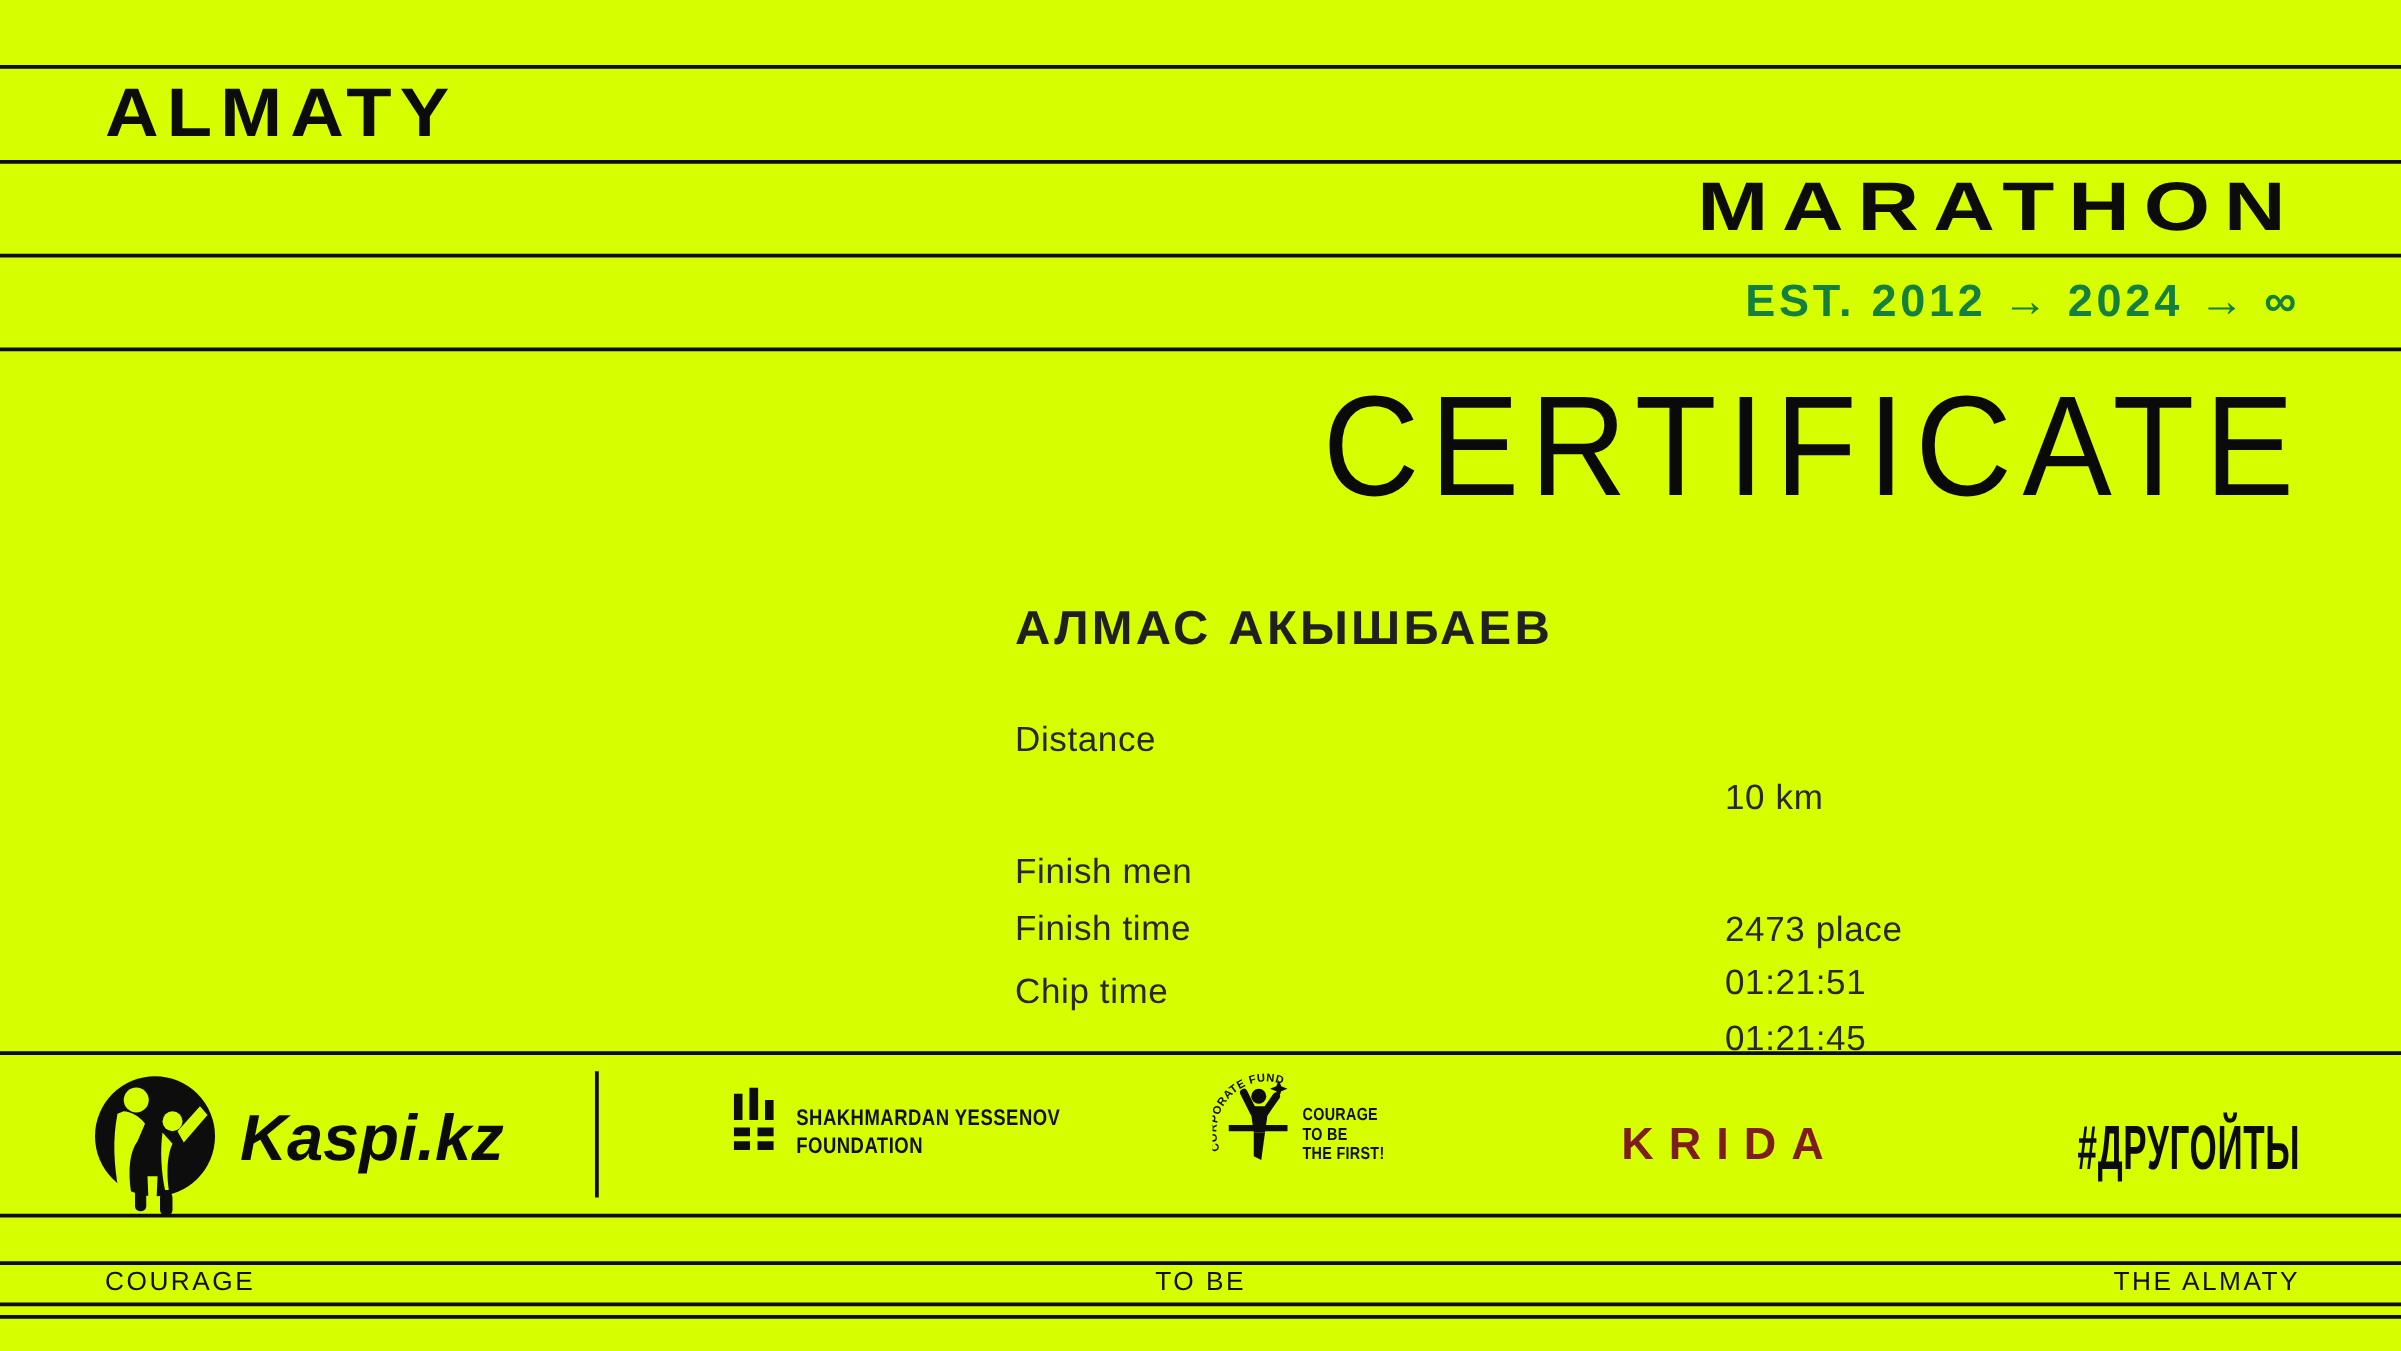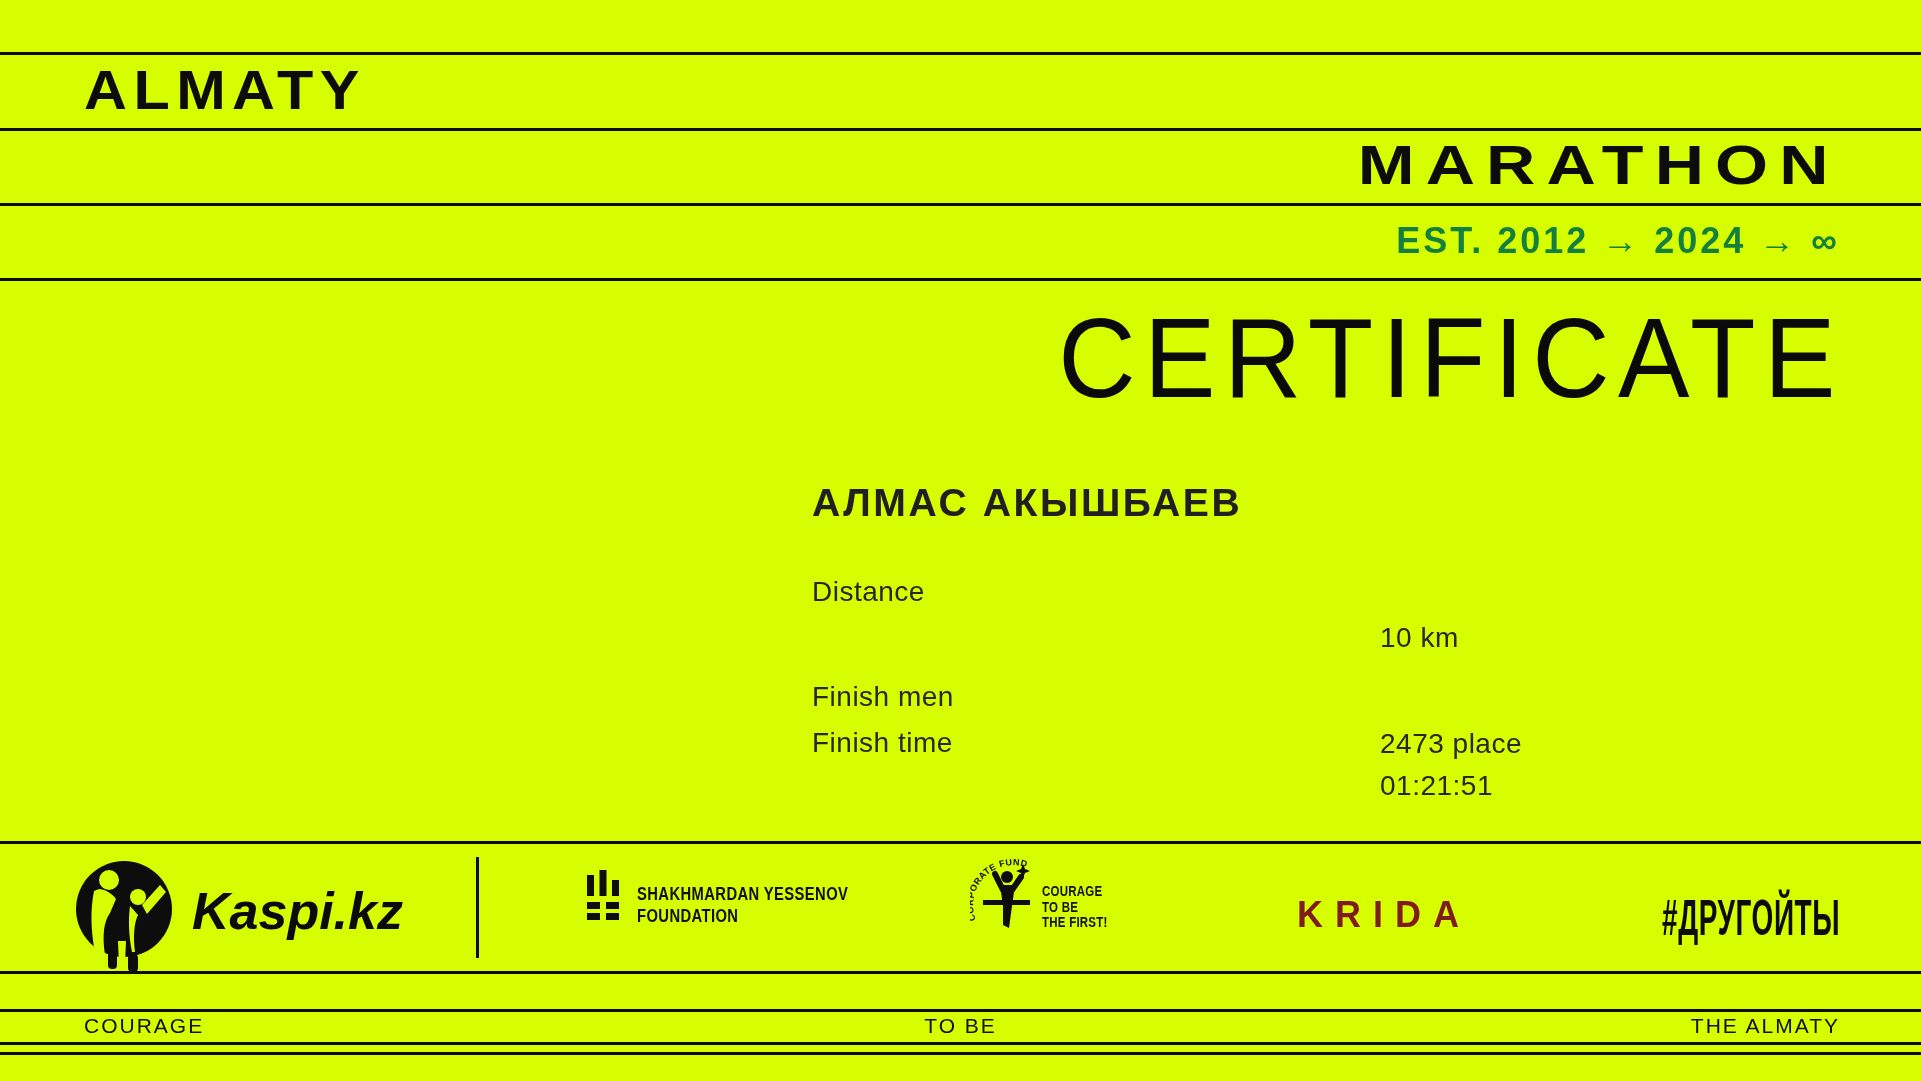--- a/index.html
+++ b/index.html
@@ -88,20 +88,24 @@
     <span class="value">10 km</span>
   </div>
   <div class="row r-2">
     <span class="label">Finish men</span>
     <span class="value">2473 place</span>
   </div>
   <div class="row r-3">
     <span class="label">Finish time</span>
     <span class="value">01:21:51</span>
   </div>
+  <div class="row r-4">
+    <span class="label">Chip time</span>
+    <span class="value">01:21:45</span>
+  </div>
 
   <div class="kaspi-logo">
     <svg width="104" height="116" viewBox="0 0 104 116" xmlns="http://www.w3.org/2000/svg">
       <circle cx="52" cy="50" r="48" fill="#0d0d0d"></circle>
       <circle cx="37" cy="21" r="10" fill="#d6fe00"></circle>
       <path d="M22,32 C18,52 19,72 23,94 L33,96 C30,76 32,62 38,54 L44,40 C40,34 32,30 27,30 Z" fill="#d6fe00"></path>
       <rect x="42" y="50" width="18" height="46" rx="9" fill="#0d0d0d"></rect>
       <circle cx="66" cy="38" r="8" fill="#d6fe00"></circle>
       <polygon points="70,46 88,26 94,33 75,55" fill="#d6fe00"></polygon>
       <path d="M58,47 C56,62 57,78 60,93 L63,93 C61,78 62,64 66,56 Z" fill="#d6fe00"></path>

